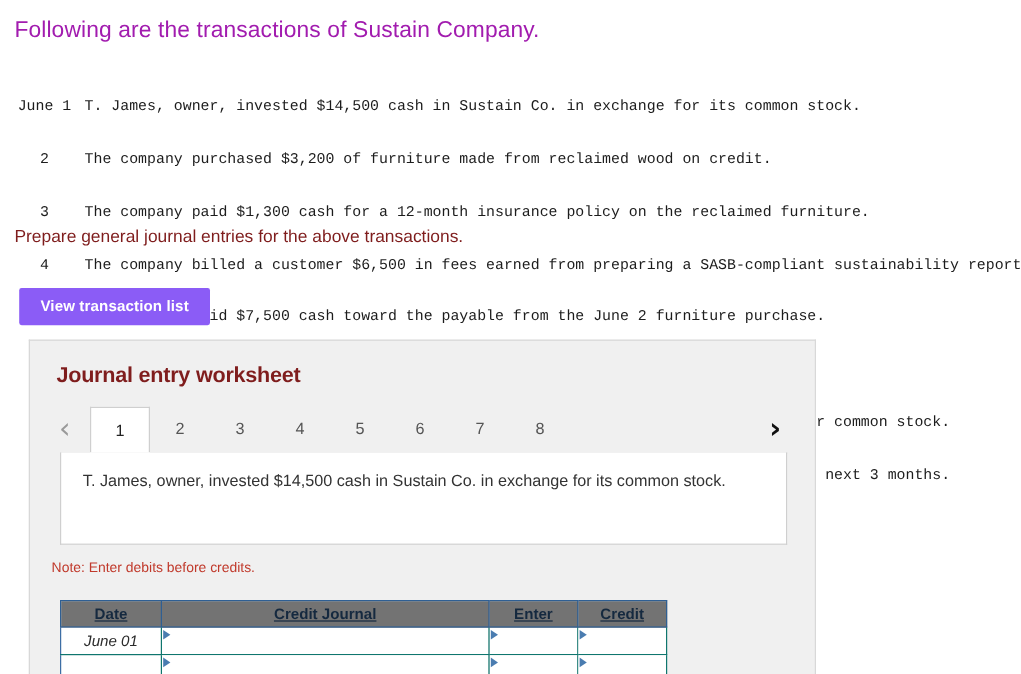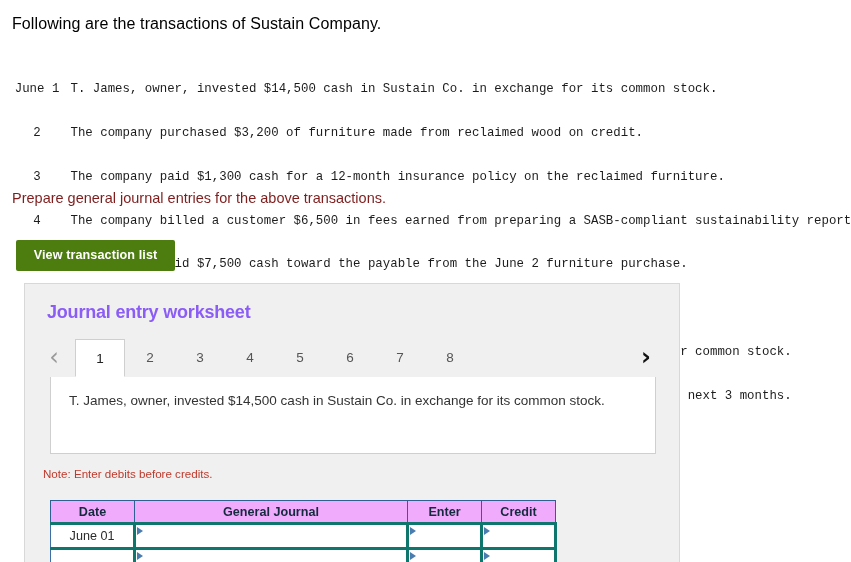--- a/index.html
+++ b/index.html
@@ -14,22 +14,22 @@
     color: #333333;
     overflow: hidden;
     position: relative;
   }
 
   
   .intro {
     position: absolute;
     left: 12px;
     top: 15px;
-    font-size: 16px;
-    color: #000000;
+    font-size: 19px;
+    color: #a21caf;
     letter-spacing: 0.1px;
     white-space: nowrap;
   }
 
   
   .txn-list {
     position: absolute;
     left: 11px;
     top: 53px;
     font-family: "Liberation Mono", "DejaVu Sans Mono", monospace;
@@ -56,21 +56,21 @@
     white-space: nowrap;
   }
 
   
   .view-btn {
     position: absolute;
     left: 16px;
     top: 240px;
     width: 159px;
     height: 31px;
-    background: #4d7c0f;
+    background: #8b5cf6;
     border: none;
     border-radius: 2px;
     color: #ffffff;
     font-family: "Liberation Sans", sans-serif;
     font-size: 12.6px;
     font-weight: bold;
     letter-spacing: 0.1px;
     cursor: pointer;
     padding: 0;
     text-align: center;
@@ -90,21 +90,21 @@
     box-sizing: border-box;
     overflow: hidden;
   }
 
   .panel-title {
     position: absolute;
     left: 22px;
     top: 18px;
     font-size: 18px;
     font-weight: bold;
-    color: #8b5cf6;
+    color: #7f1d1d;
     letter-spacing: -0.2px;
   }
 
   
   .tabstrip {
     position: absolute;
     left: 0;
     top: 55px;
     width: 100%;
     height: 40px;
@@ -191,35 +191,37 @@
   
   .jtable {
     position: absolute;
     left: 25px;
     top: 216px;
     border-collapse: collapse;
     table-layout: fixed;
     font-size: 12.5px;
   }
   .jtable th {
-    background: #f0abfc;
+    background: #737373;
     border: 1px solid #2f5f93;
     color: #15293f;
     font-weight: bold;
     font-size: 12.6px;
     height: 21px;
     padding: 0;
     text-align: center;
+    text-decoration: underline;
   }
   .jtable td {
-    border: 3px solid #0f766e;
+    border: 1px solid #0f766e;
     height: 22px;
     padding: 0;
     background: #ffffff;
     vertical-align: middle;
+    font-style: italic;
   }
   .col-date   { width: 84px; }
   .col-gj     { width: 273px; }
   .col-debit  { width: 74px; }
   .col-credit { width: 74px; }
 
   td.date-cell {
     text-align: center;
     color: #2b2b2b;
     font-size: 12.6px;
@@ -289,21 +291,21 @@
   <table class="jtable">
     <colgroup>
       <col class="col-date">
       <col class="col-gj">
       <col class="col-debit">
       <col class="col-credit">
     </colgroup>
     <thead>
       <tr>
         <th>Date</th>
-        <th>General Journal</th>
+        <th>Credit Journal</th>
         <th>Enter</th>
         <th>Credit</th>
       </tr>
     </thead>
     <tbody>
       <tr>
         <td class="date-cell">June 01</td>
         <td class="input-cell">
             <span class="tri"></span>
           </td>

